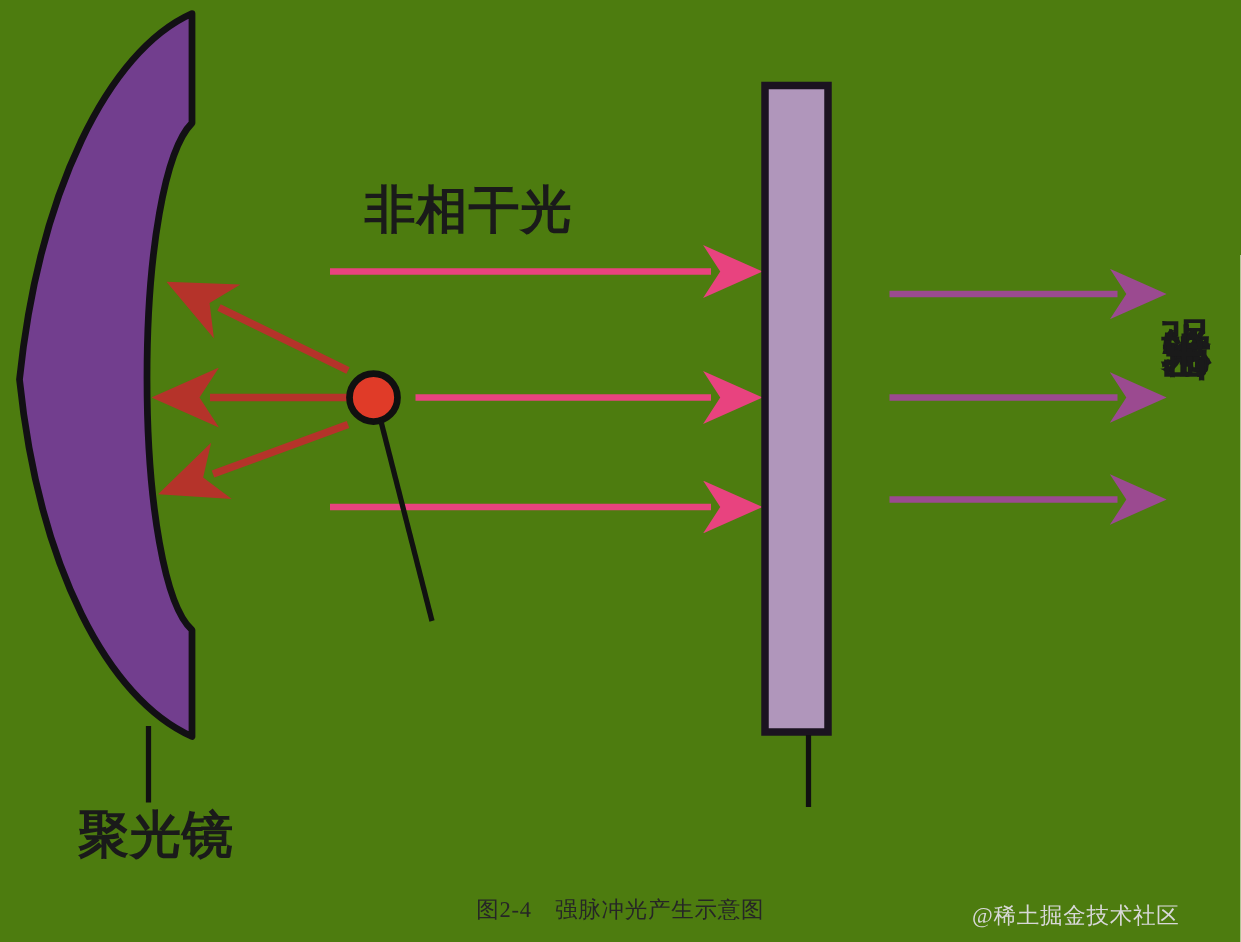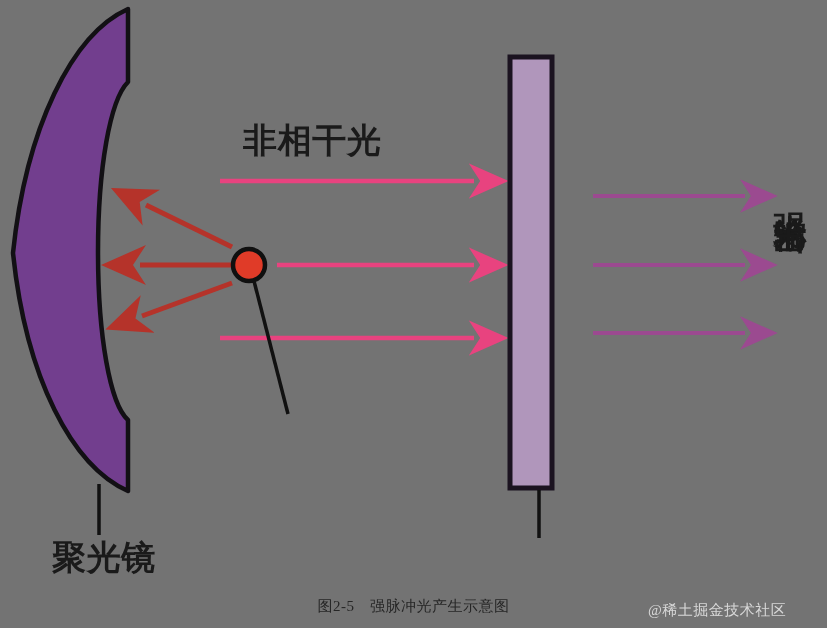--- a/index.html
+++ b/index.html
@@ -8,21 +8,21 @@
     padding: 0;
     background: #ffffff;
   }
   body {
     font-family: "Liberation Serif", "DejaVu Serif", serif;
   }
   #stage {
     position: relative;
     width: 827px;
     height: 628px;
-    background: #737373;
+    background: #4d7c0f;
     overflow: hidden;
   }
   #diagram-svg {
     position: absolute;
     left: 0;
     top: 0;
     width: 827px;
     height: 628px;
   }
   .lbl {
@@ -148,17 +148,17 @@
   </svg>
 
   <div class="lbl" id="label-incoherent">非相干光</div>
 
 
   <div class="lbl" id="label-condenser">聚光镜</div>
 
 
   <div class="lbl" id="label-output">强光输出</div>
 
-  <div id="figure-caption">图2-5　强脉冲光产生示意图</div>
+  <div id="figure-caption">图2-4　强脉冲光产生示意图</div>
 
   <div id="watermark">@稀土掘金技术社区</div>
 
 </div>
 
 </body></html>

